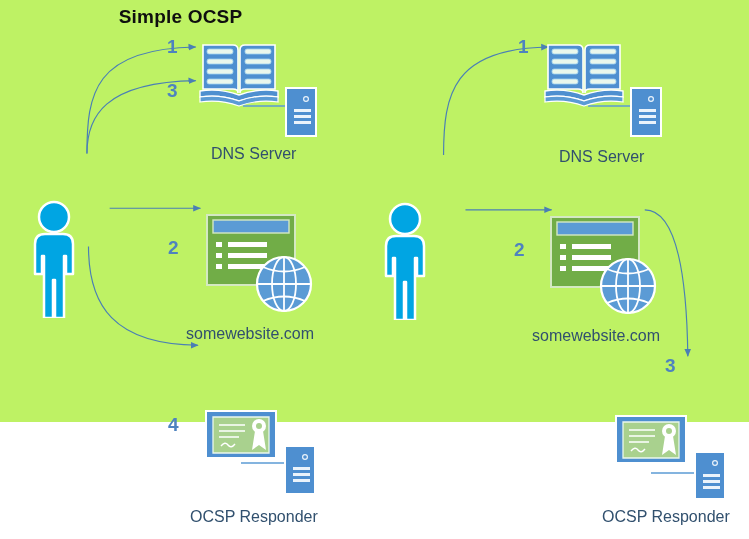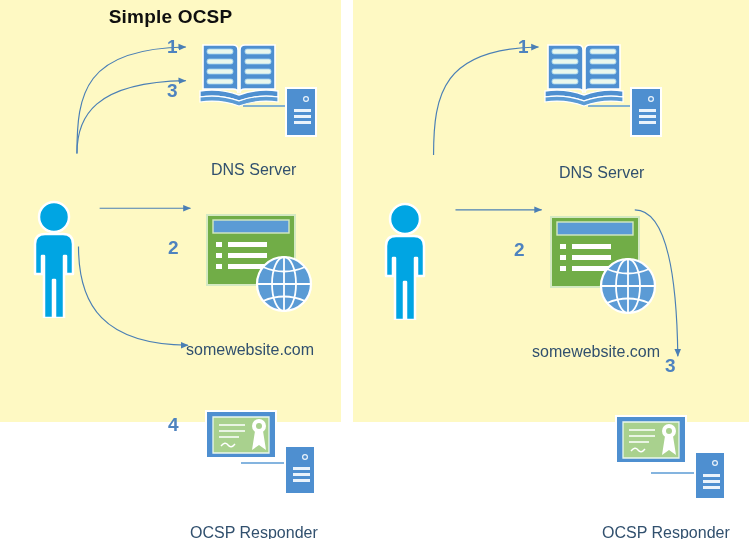--- a/index.html
+++ b/index.html
@@ -1,24 +1,24 @@
 <!DOCTYPE html>
 <html><head>
 <meta charset="utf-8">
 <style>
   html,body{margin:0;padding:0;background:#ffffff;}
   body{width:749px;height:539px;overflow:hidden;
        font-family:"Liberation Sans",sans-serif;}
   #stage{position:relative;width:749px;height:539px;background:#ffffff;}
-  .panel{position:absolute;top:0;height:422px;background:#fef9c3;}
+  .panel{position:absolute;top:0;height:422px;background:#bef264;padding-left:20px;}
   #panel-left{left:0;width:341px;}
   #panel-right{left:353px;width:396px;}
   .panel-title{position:absolute;left:0;right:0;top:6px;text-align:center;
       font-size:19px;font-weight:bold;color:#0f0f0f;letter-spacing:.2px;}
-  .node-label{position:absolute;font-size:16px;color:#31506e;white-space:nowrap;margin-top:16px;}
+  .node-label{position:absolute;font-size:16px;color:#31506e;white-space:nowrap;}
   .step-num{position:absolute;font-size:19px;font-weight:bold;color:#4e83bf;}
   svg.layer{position:absolute;left:0;top:0;width:100%;height:100%;
       overflow:visible;pointer-events:none;}
   .icon{position:absolute;}
 </style>
 </head>
 <body>
 
 <div id="stage">
 

